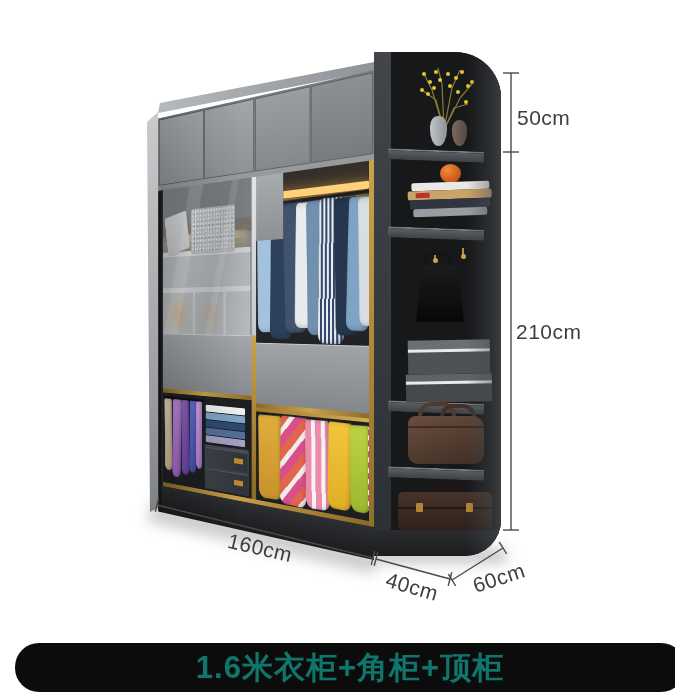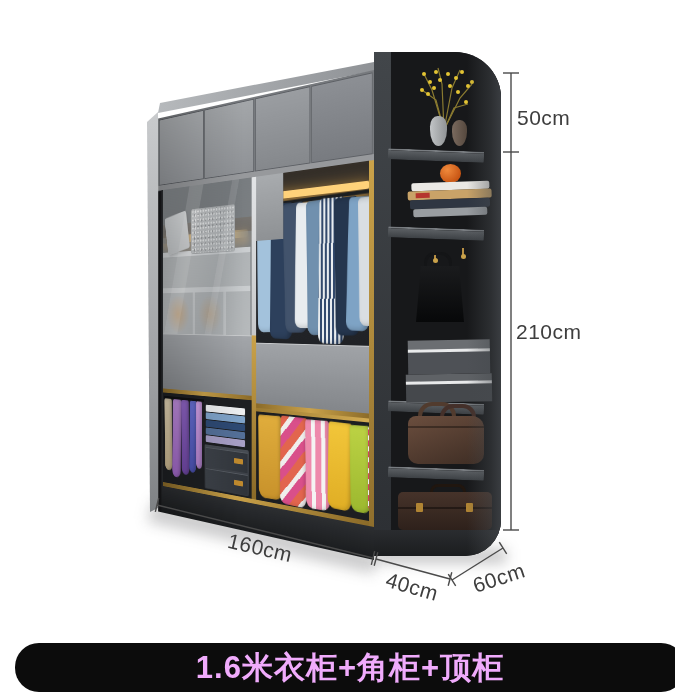--- a/index.html
+++ b/index.html
@@ -2,21 +2,21 @@
 <html><head>
 <meta charset="utf-8">
 <style>
   html,body{margin:0;padding:0;background:#fff;}
   .stage{position:relative;width:675px;height:700px;background:#fff;overflow:hidden;
          font-family:"Liberation Sans","DejaVu Sans",sans-serif;}
   .abs{position:absolute;}
   .dim{position:absolute;color:#3e3e3e;font-size:21px;font-weight:400;letter-spacing:.5px;white-space:nowrap;}
   .banner{position:absolute;left:15px;top:643px;width:670px;height:49px;border-radius:24px;
           background:#0c0c0c;display:flex;align-items:center;justify-content:center;}
-  .banner span{color:#f0abfc;font-size:31px;font-weight:700;letter-spacing:1px;}
+  .banner span{color:#0f766e;font-size:31px;font-weight:700;letter-spacing:1px;}
   
   .face{left:9px;top:70px;width:365px;height:490px;transform-origin:100% 50%;
         transform:perspective(1000px) rotateY(-42.5deg);background:#17181a;}
   .door{position:absolute;top:2px;height:82px;width:89px;border:1px solid #5e6166;box-sizing:border-box;}
   .goldv{background:linear-gradient(180deg,#caa24a,#8a6a28);}
   .shirt{position:absolute;border-radius:5px 5px 9px 9px;box-shadow:inset -4px 0 6px rgba(0,0,0,.28);}
   .garm{position:absolute;border-radius:4px 4px 10px 10px;box-shadow:inset -3px 0 5px rgba(0,0,0,.2);}
   .slab{position:absolute;left:0;width:72px;height:8px;border-radius:2px;}
   .shelf{position:absolute;left:14px;width:96px;height:9px;border-radius:1px;
          background:linear-gradient(180deg,#5b5f63,#3c4044);border-top:2px solid #787c80;

